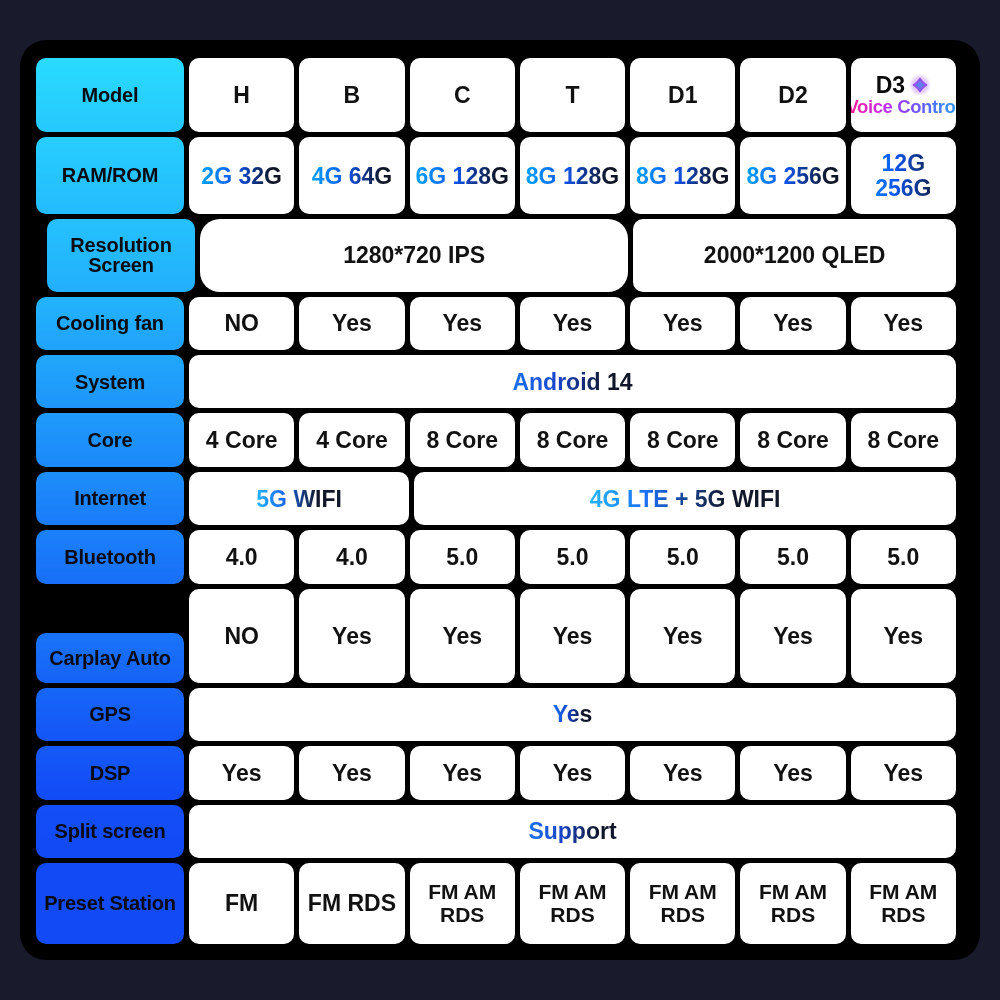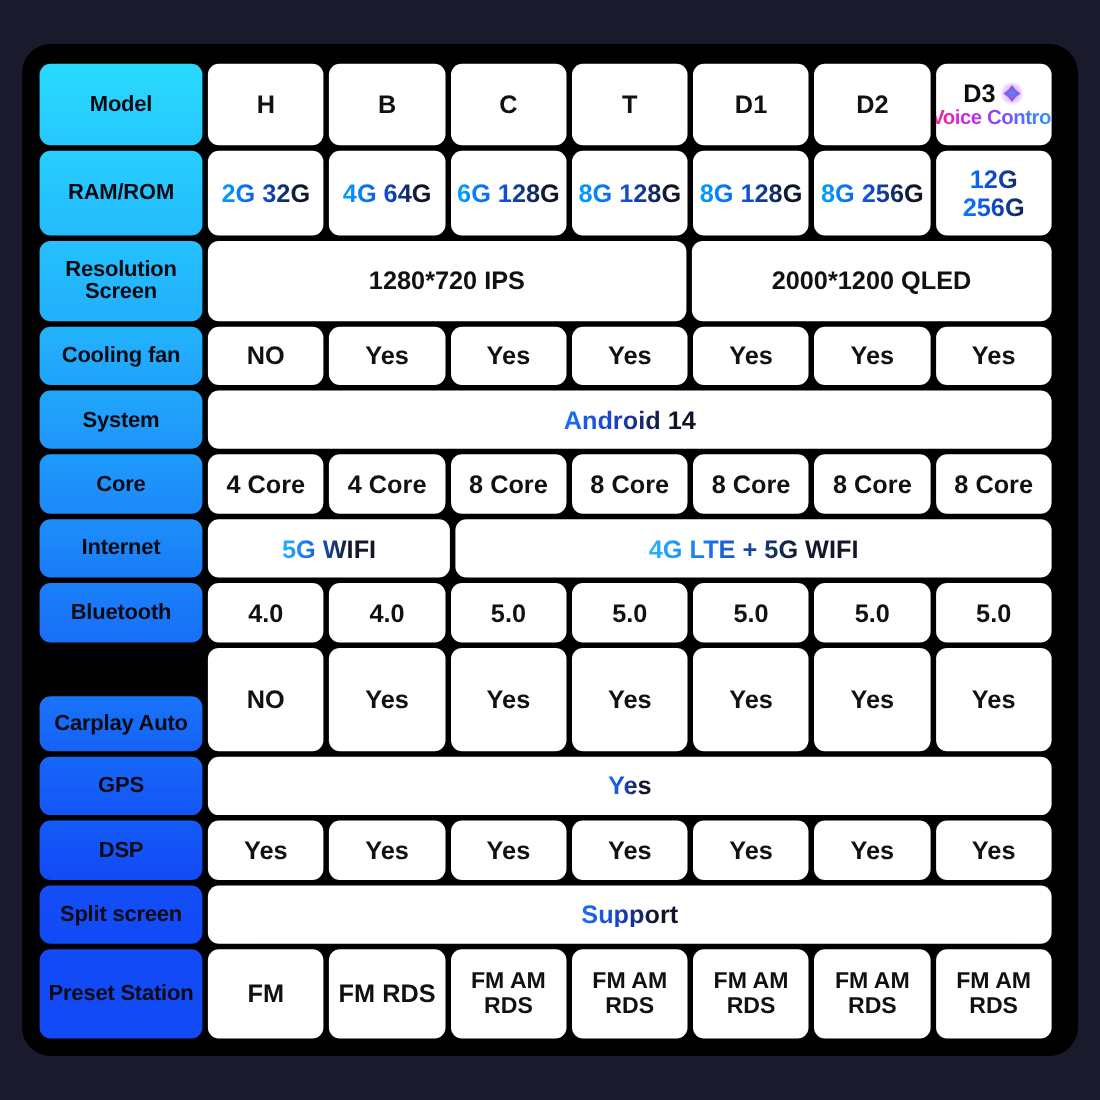--- a/index.html
+++ b/index.html
@@ -75,21 +75,21 @@
     line-height: 1.05;
     padding: 2px 3px;
     min-width: 0;
     overflow: hidden;
     white-space: pre-line;
   }
 
   .cell.c1 { flex: 1 1 0; }
   .cell.c2 { flex: 2 2 0; }
   .cell.c3 { flex: 3 3 0; }
-  .cell.c4 { flex: 4 4 0; }
+  .cell.c4 { flex: 4 4 0; border-radius: 20px; }
   .cell.c5 { flex: 5 5 0; }
   .cell.c7 { flex: 7 7 0; }
 
   
   .grad-text {
     background: linear-gradient(90deg, #00a2ff 0%, #1055ee 42%, #101525 88%);
     -webkit-background-clip: text;
     background-clip: text;
     color: transparent;
     -webkit-text-fill-color: transparent;
@@ -182,21 +182,21 @@
         <div class="cell c1"><span class="grad-text" style="white-space: pre-line;">2G 32G</span></div>
         <div class="cell c1"><span class="grad-text" style="white-space: pre-line;">4G 64G</span></div>
         <div class="cell c1"><span class="grad-text" style="white-space: pre-line;">6G 128G</span></div>
         <div class="cell c1"><span class="grad-text" style="white-space: pre-line;">8G 128G</span></div>
         <div class="cell c1"><span class="grad-text" style="white-space: pre-line;">8G 128G</span></div>
         <div class="cell c1"><span class="grad-text" style="white-space: pre-line;">8G 256G</span></div>
         <div class="cell c1"><span class="grad-text" style="white-space: pre-line;">12G 256G</span></div>
       </div>
     </div>
     <div class="spec-row" style="flex-grow: 1.08;">
-      <div class="row-label" style="background: linear-gradient(rgb(37, 193, 253) 0%, rgb(34, 175, 252) 100%); white-space: pre-line;">Resolution
+      <div class="row-label" style="background: linear-gradient(rgb(37, 193, 253) 0%, rgb(34, 175, 252) 100%); white-space: pre-line; margin-left: 11px;">Resolution
 Screen</div>
       <div class="cells">
         <div class="cell c4"><span style="white-space: pre-line;">1280*720 IPS</span></div>
         <div class="cell c3"><span style="white-space: pre-line;">2000*1200 QLED</span></div>
       </div>
     </div>
     <div class="spec-row" style="flex-grow: 1;">
       <div class="row-label" style="background: linear-gradient(rgb(35, 180, 252) 0%, rgb(32, 162, 251) 100%); white-space: pre-line;">Cooling fan</div>
       <div class="cells">
         <div class="cell c1"><span style="white-space: pre-line;">NO</span></div>

